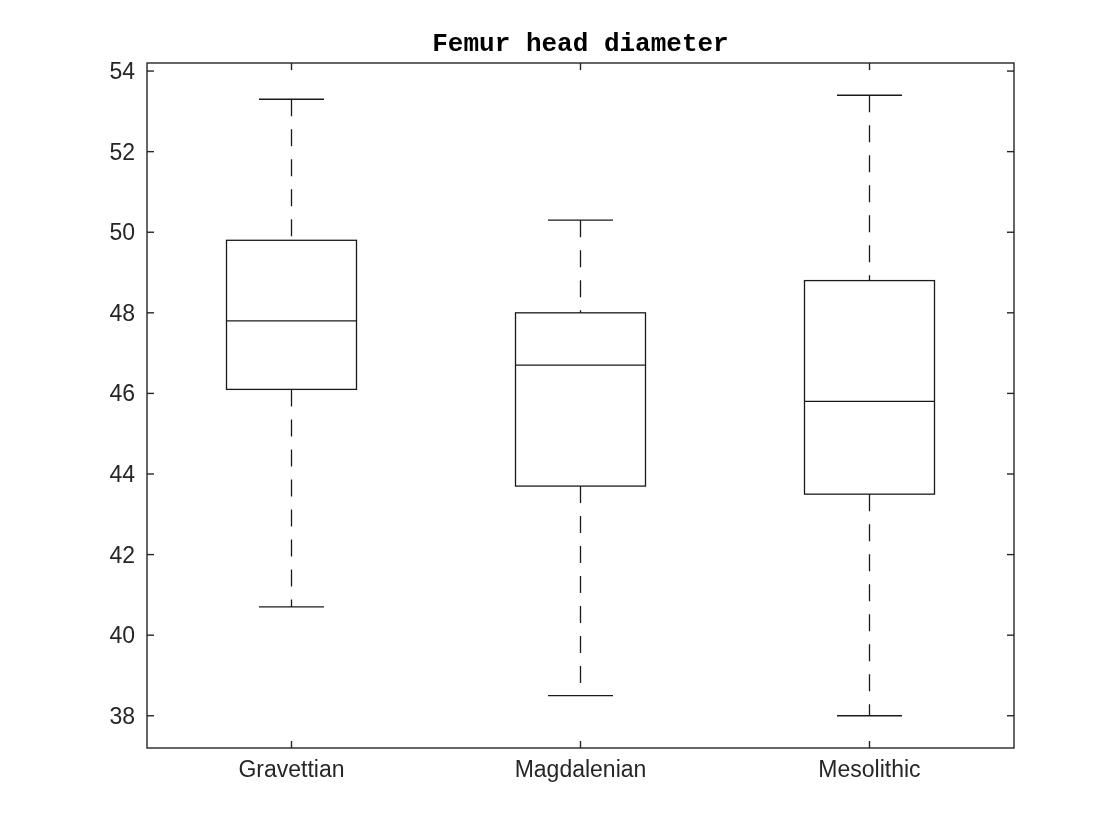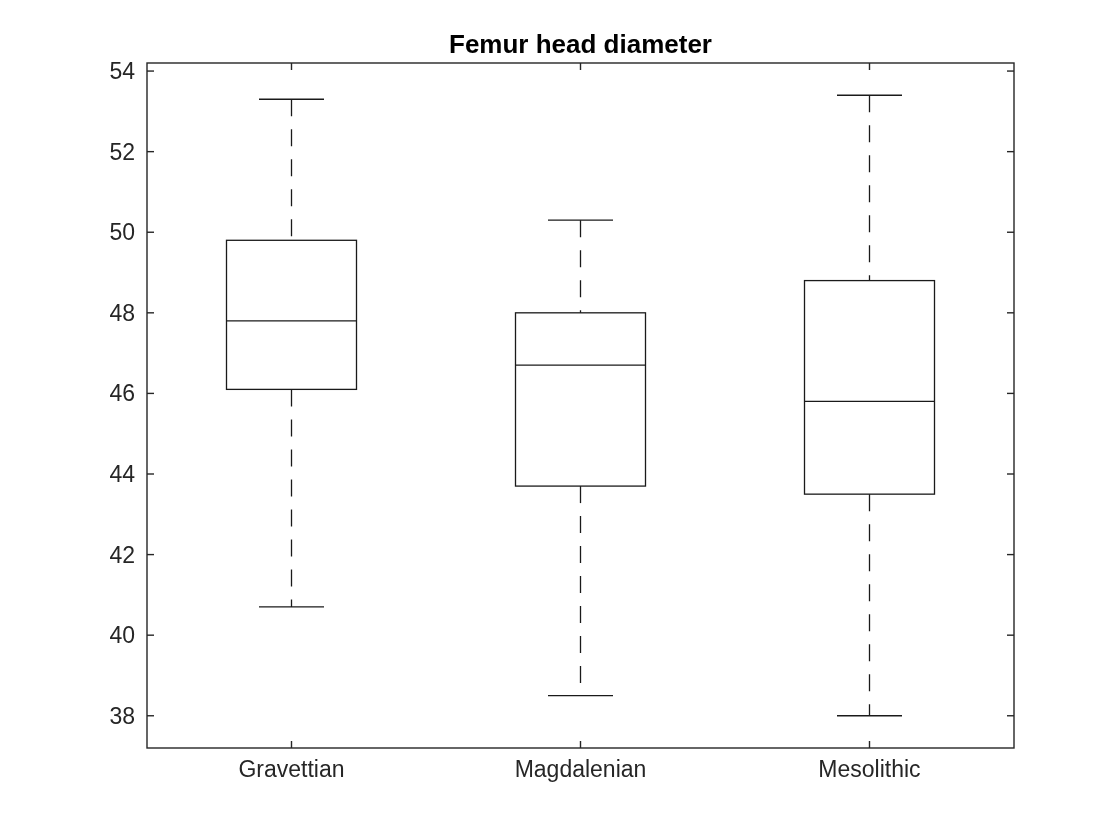--- a/index.html
+++ b/index.html
@@ -21,20 +21,21 @@
     position: absolute;
     left: 147px;
     top: 29px;
     width: 867px;
     text-align: center;
     font-size: 26px;
     font-weight: bold;
     color: #000000;
     line-height: 30px;
     letter-spacing: 0px;
+    font-family: Liberation Mono, monospace;
   }
   svg.chart {
     position: absolute;
     left: 0;
     top: 0;
   }
   svg.chart text {
     font-family: "Liberation Sans", sans-serif;
     font-size: 23px;
     fill: #262626;

